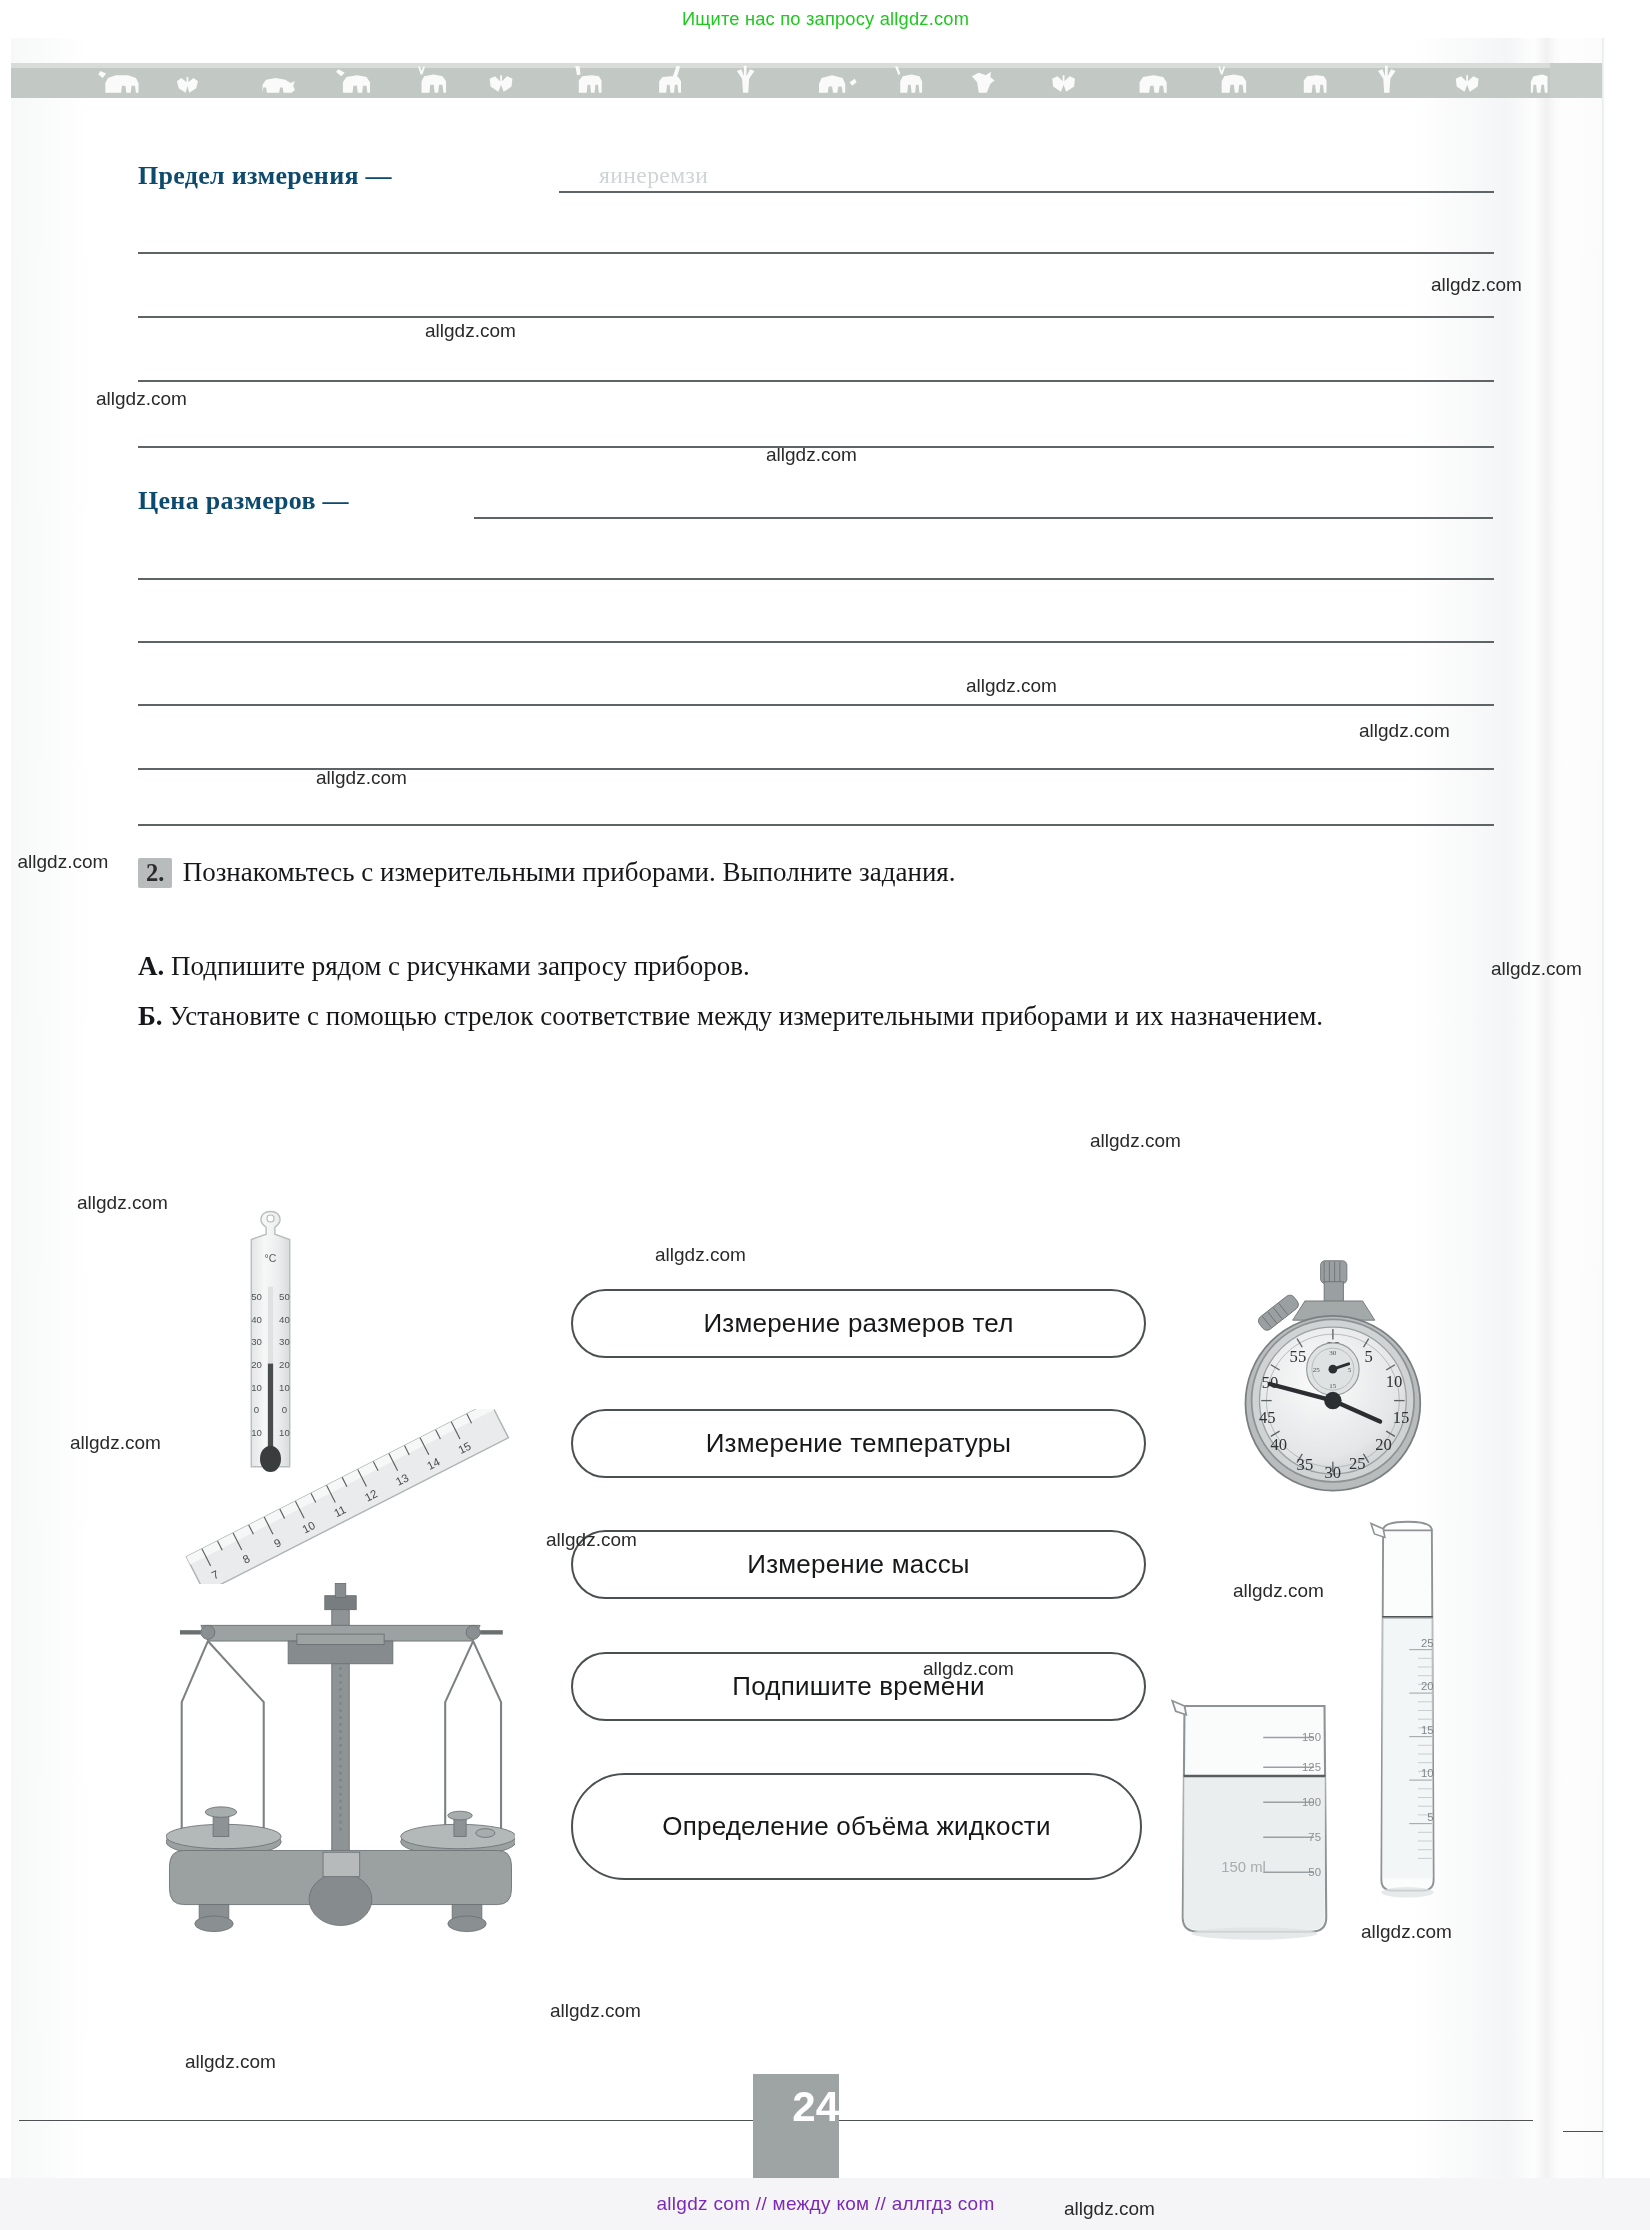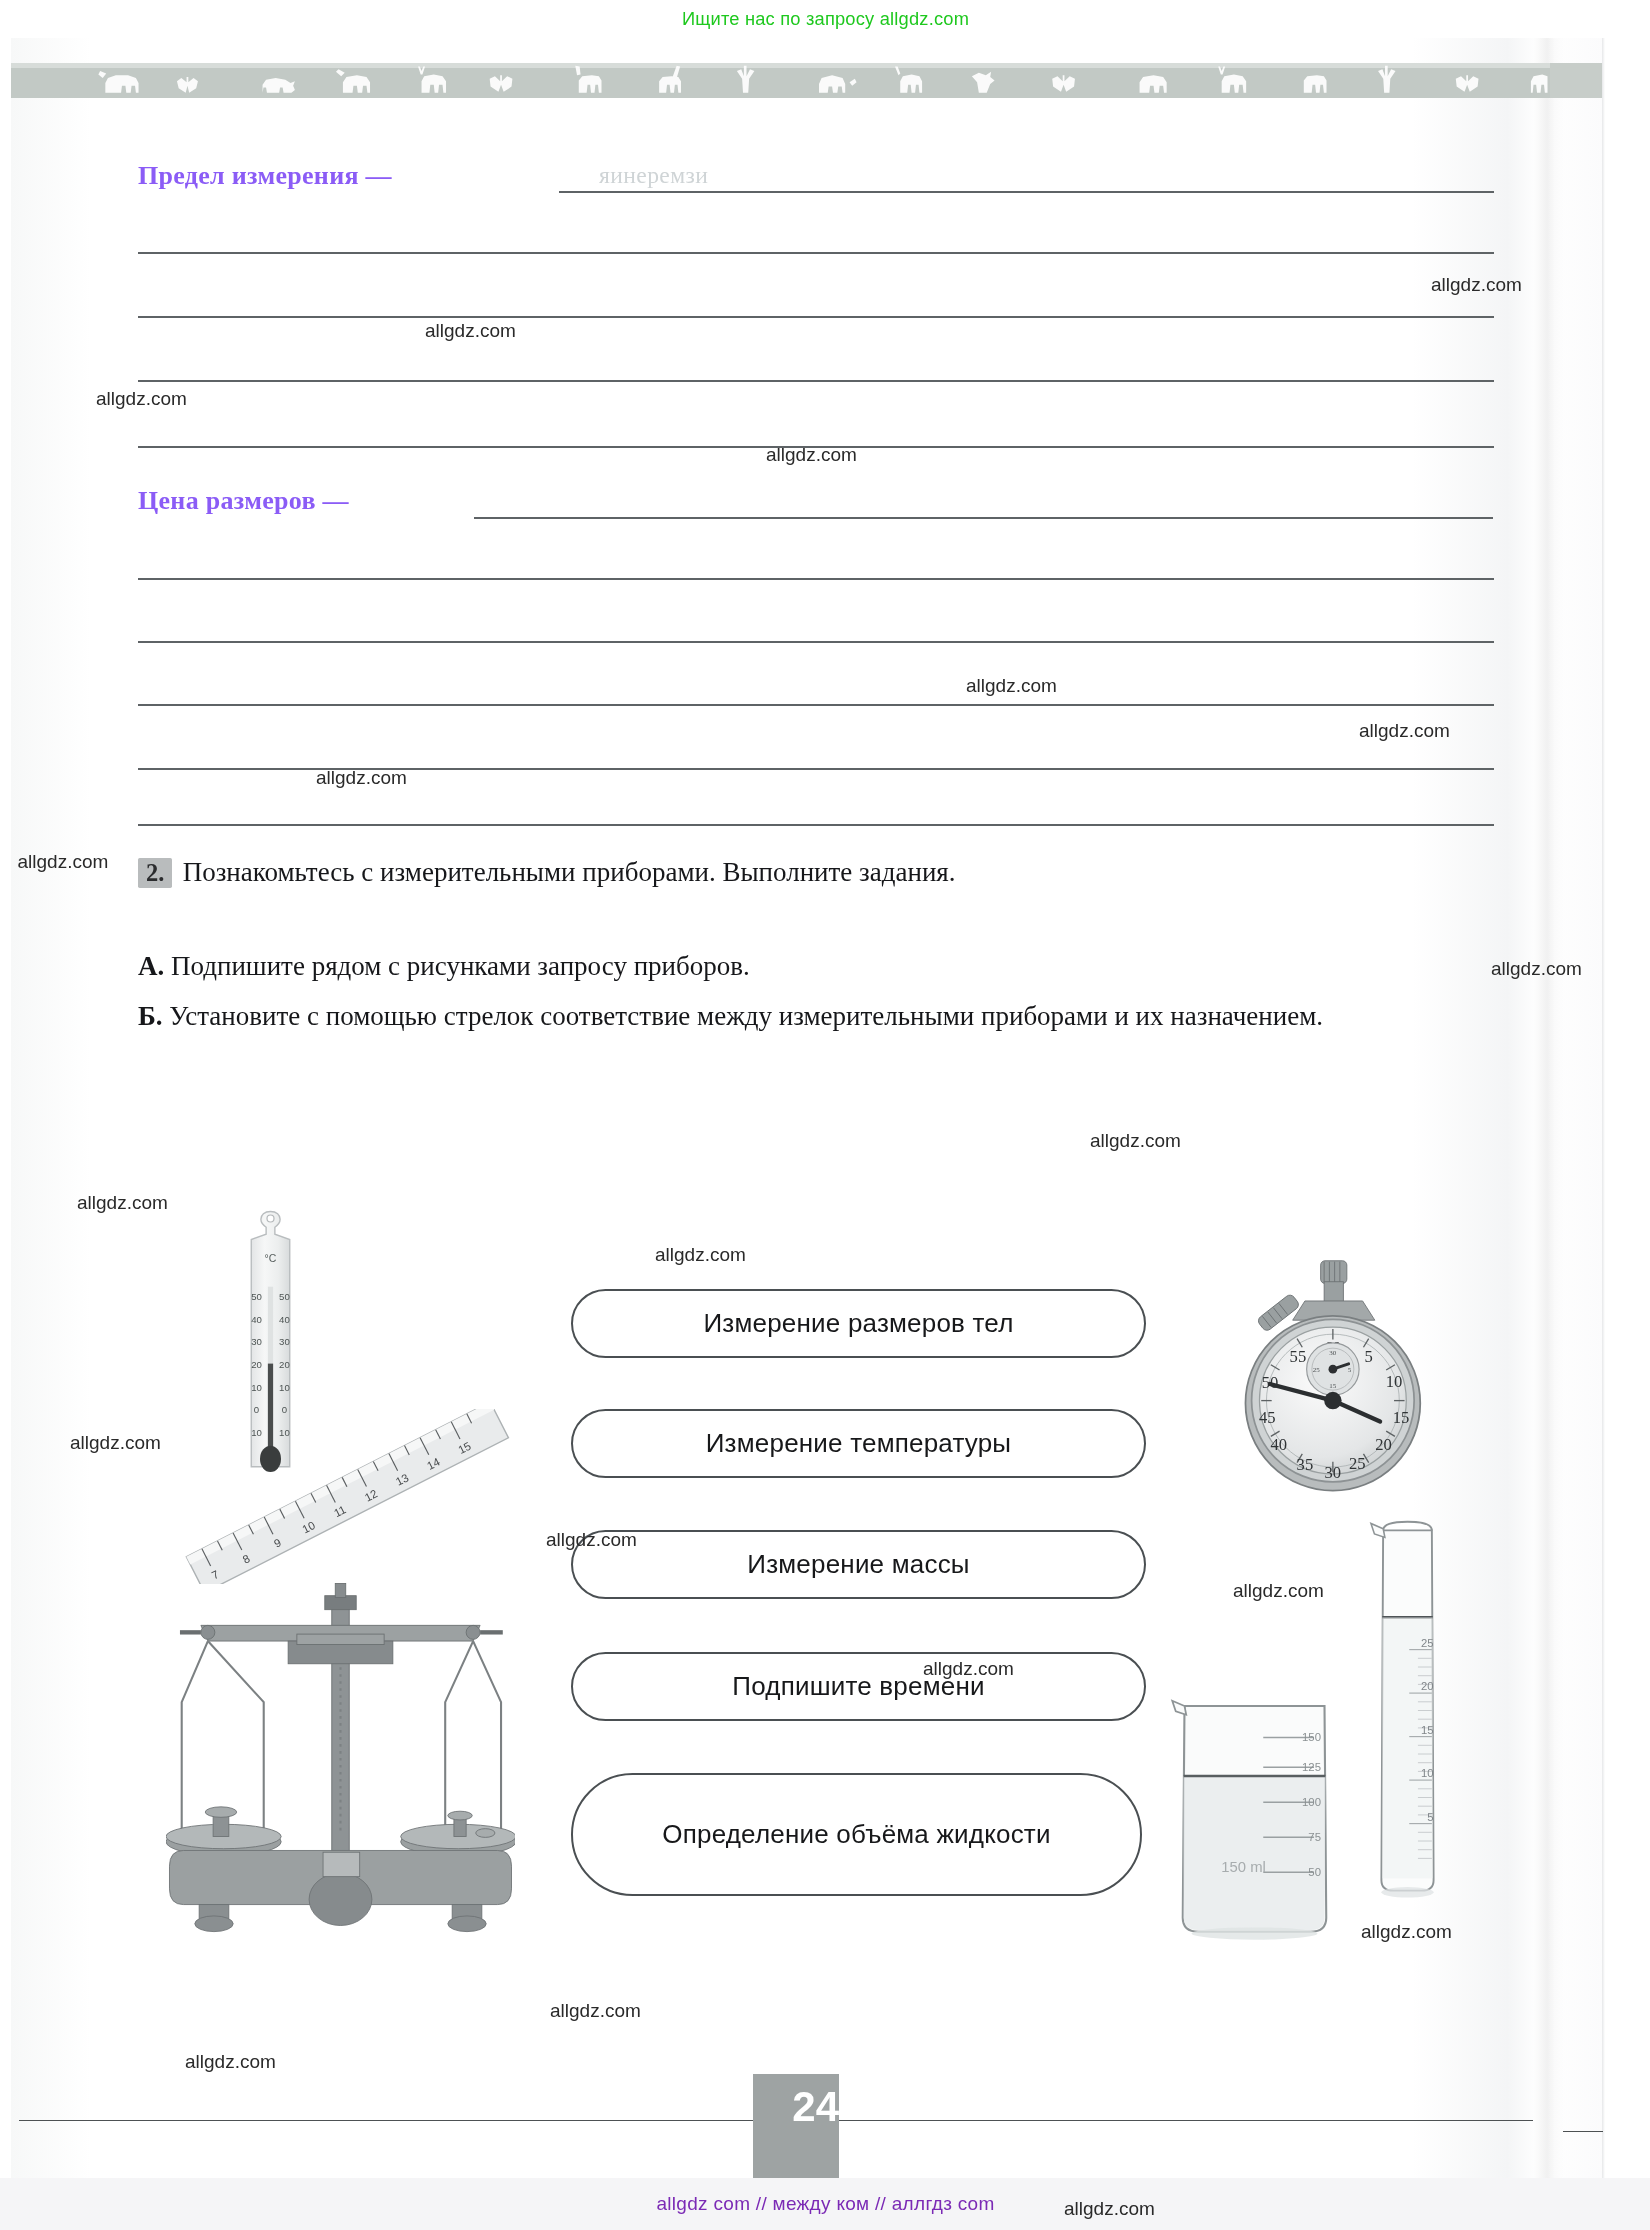--- a/index.html
+++ b/index.html
@@ -30,21 +30,21 @@
   .band .hl{position:absolute;left:0;top:0;width:100%;height:5.2px;background:rgba(255,255,255,.35);}
   .band svg{display:block;}
   .band-cap{position:absolute;left:1550px;top:24.5px;width:52px;height:35px;background:#c7cdc9;}
 
   
   .rule{position:absolute;height:0;border-top:2.2px solid #5e6366;}
   .ghost{position:absolute;color:#cfd4d6;font-size:23.6px;letter-spacing:0.4px;
          font-family:"Liberation Serif",serif;pointer-events:none;user-select:none;}
 
   .sec-label{position:absolute;font-size:26px;font-weight:700;
-             font-family:"Liberation Serif",serif;letter-spacing:0.3px;color:#8b5cf6;}
+             font-family:"Liberation Serif",serif;letter-spacing:0.3px;color:#0c4a6e;}
 
   
   .task{position:absolute;left:138px;width:1371px;font-size:27px;line-height:1.33;
         font-family:"Liberation Serif",serif;color:#16171a;text-align:justify;}
   .tasknum{display:inline-block;background:#b9bcbd;color:#2b2c2e;font-weight:700;
            padding:0px 7.9px;margin-right:10.5px;font-size:24.5px;line-height:1.22;
            border-radius:1.7px;letter-spacing:0;}
   .sub{position:absolute;left:138px;width:1371px;font-size:27px;line-height:1.33;
        font-family:"Liberation Serif",serif;color:#16171a;}
   .sub b{font-weight:700;}
@@ -423,21 +423,21 @@
       <text x="80" y="302">10</text>
         <text x="80" y="352">5</text>
     </g>
     <ellipse cx="50" cy="434" rx="30" ry="6" fill="#dfe3e4" opacity=".75"></ellipse>
   </svg>
 
   <div class="pill" style="left:571px;top:1251px;width:571px;height:65px;">Измерение размеров тел</div>
   <div class="pill" style="left:571px;top:1371px;width:571px;height:65px;">Измерение температуры</div>
   <div class="pill" style="left:571px;top:1492px;width:571px;height:65px;">Измерение массы</div>
   <div class="pill" style="left:571px;top:1614px;width:571px;height:65px;">Подпишите времени</div>
-  <div class="pill" style="left:571px;top:1735px;width:571px;height:123px;padding:0 38px;box-sizing:border-box;">Определение объёма жидкости</div>
+  <div class="pill" style="left:571px;top:1735px;width:571px;height:107px;padding:0 38px;box-sizing:border-box;">Определение объёма жидкости</div>
 
   <div class="foot-rule" style="left:19px;top:2082px;width:1514px;"></div>
   <div class="foot-rule" style="left:1563px;top:2093px;width:40px;"></div>
   <div class="pagebox" style="left:753px;top:2036px;height:110px;">
     <span>24</span>
   </div>
 </div>
 
 <div class="bottombar">
   <span style="color: rgb(123, 42, 181);">allgdz com  //  между ком  //  аллгдз com</span>

